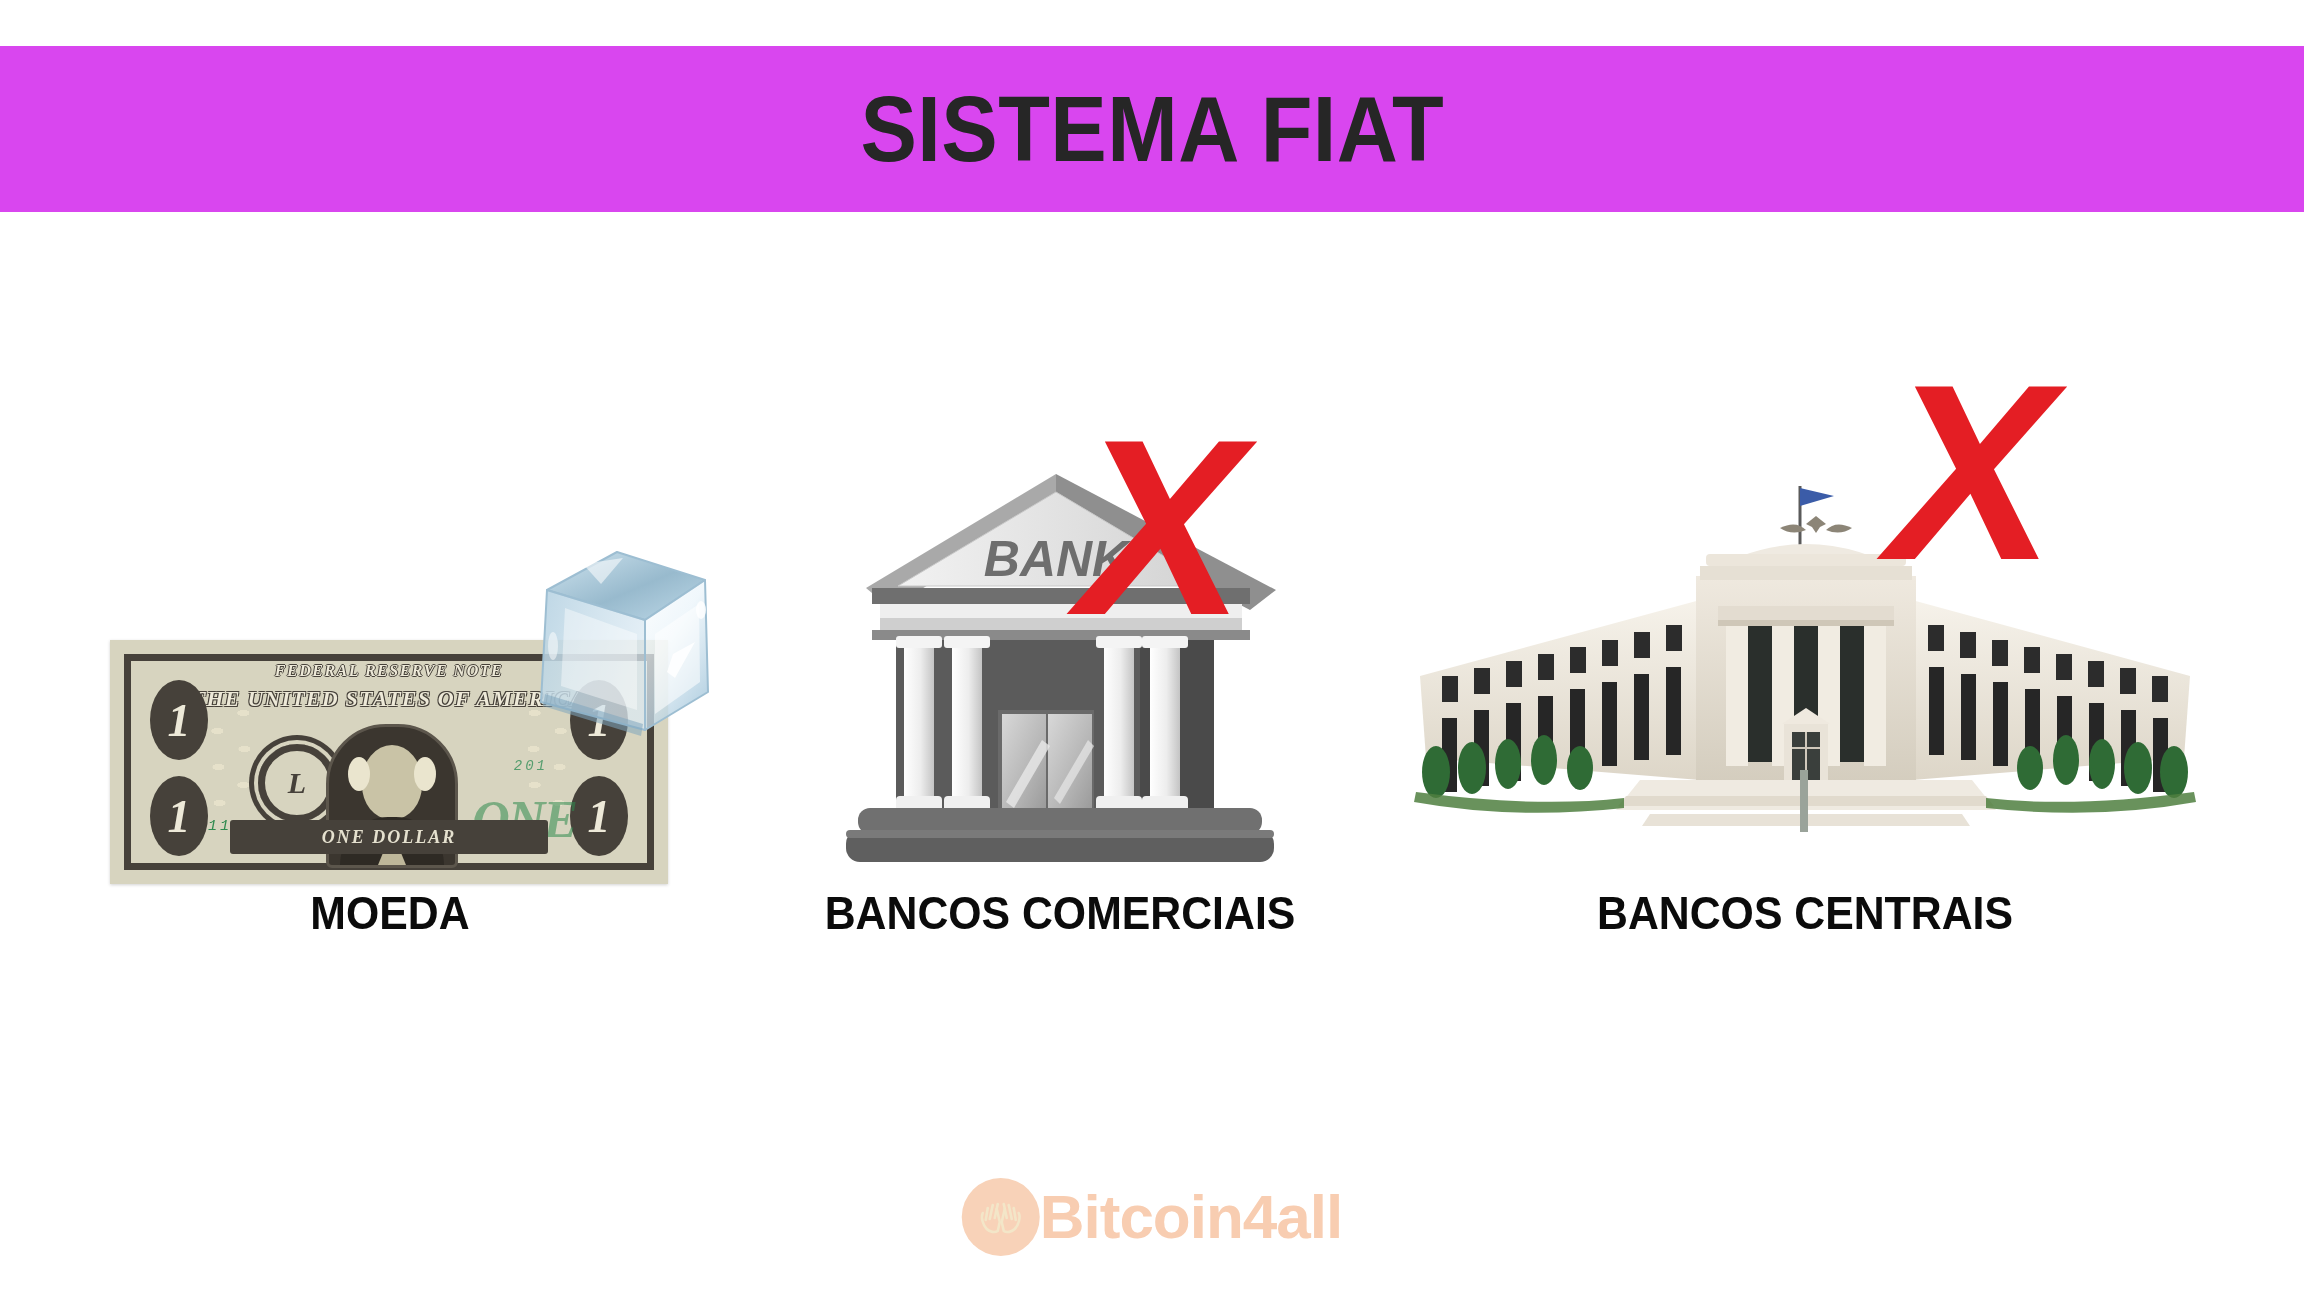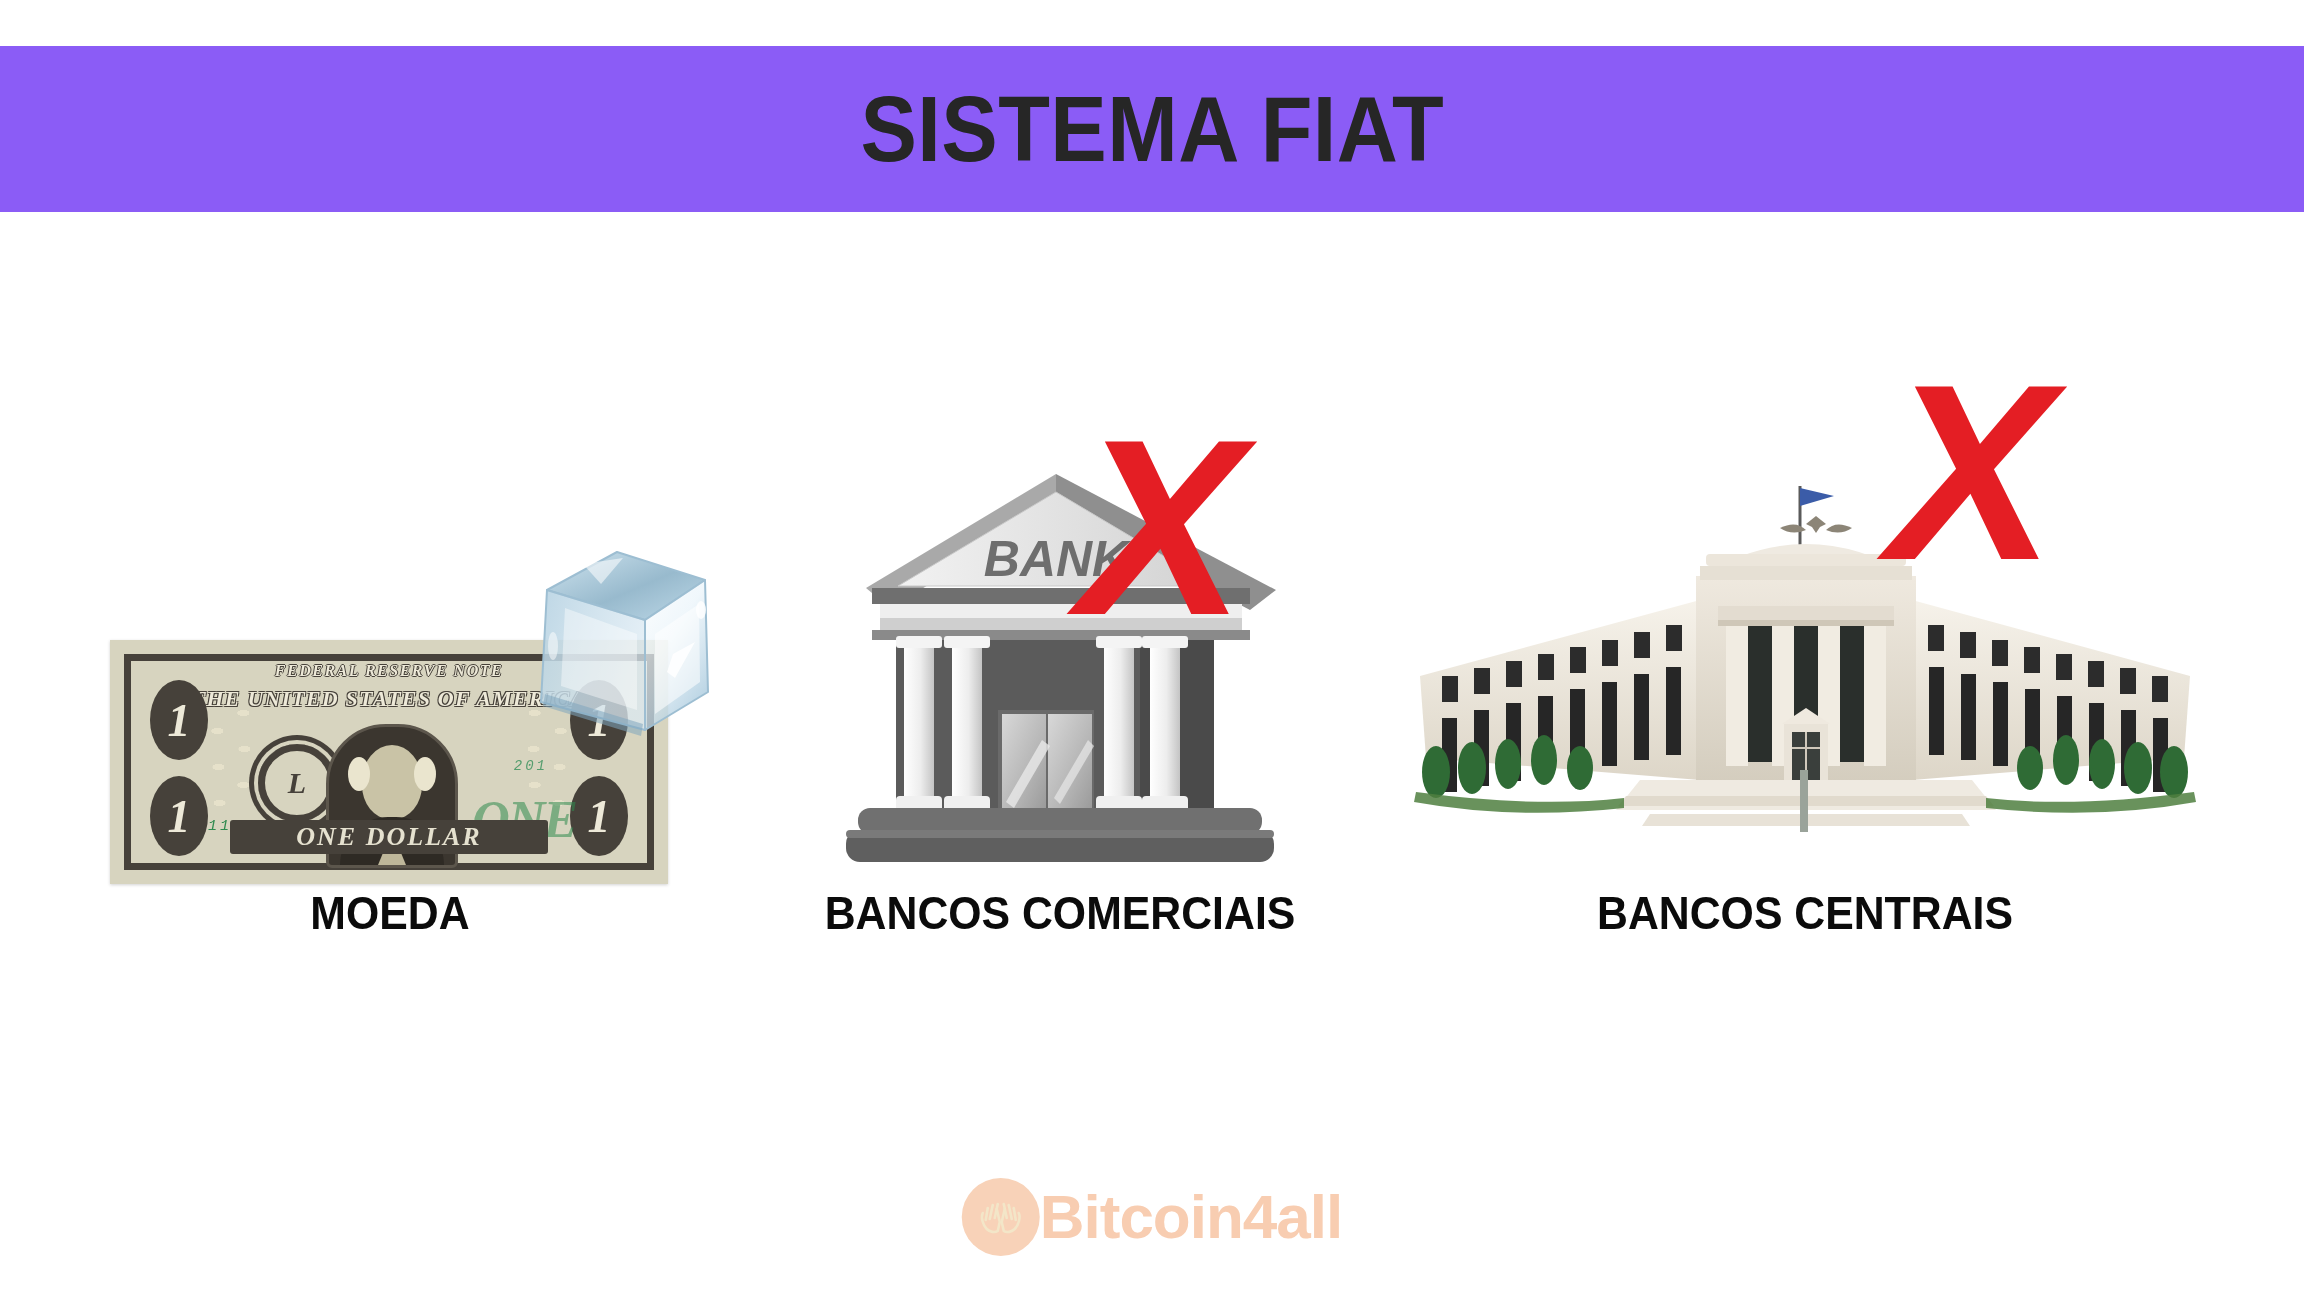--- a/index.html
+++ b/index.html
@@ -16,21 +16,21 @@
     background: #ffffff;
   }
 
   
   .header-band {
     position: absolute;
     left: 0;
     top: 46px;
     width: 2304px;
     height: 166px;
-    background: #8b5cf6;
+    background: #d946ef;
     display: flex;
     align-items: center;
     justify-content: center;
   }
   .header-title {
     font-family: "Liberation Sans", sans-serif;
     font-weight: 700;
     font-size: 92px;
     letter-spacing: 0.5px;
     color: #262626;
@@ -133,21 +133,21 @@
     position: absolute;
     left: 120px; right: 120px; bottom: 30px;
     height: 34px;
     background: #46413A;
     border-radius: 3px;
     display: flex; align-items: center; justify-content: center;
   }
   .bill-bottom-text {
     font-family: "Liberation Serif", serif;
     font-weight: 700;
-    font-size: 26px;
+    font-size: 18px;
     letter-spacing: 2px;
     color: #E5E1CF;
     white-space: nowrap;
   }
   
   .bill-corner {
     position: absolute;
     width: 58px; height: 80px;
     background: #46413A;
     border-radius: 50%;

